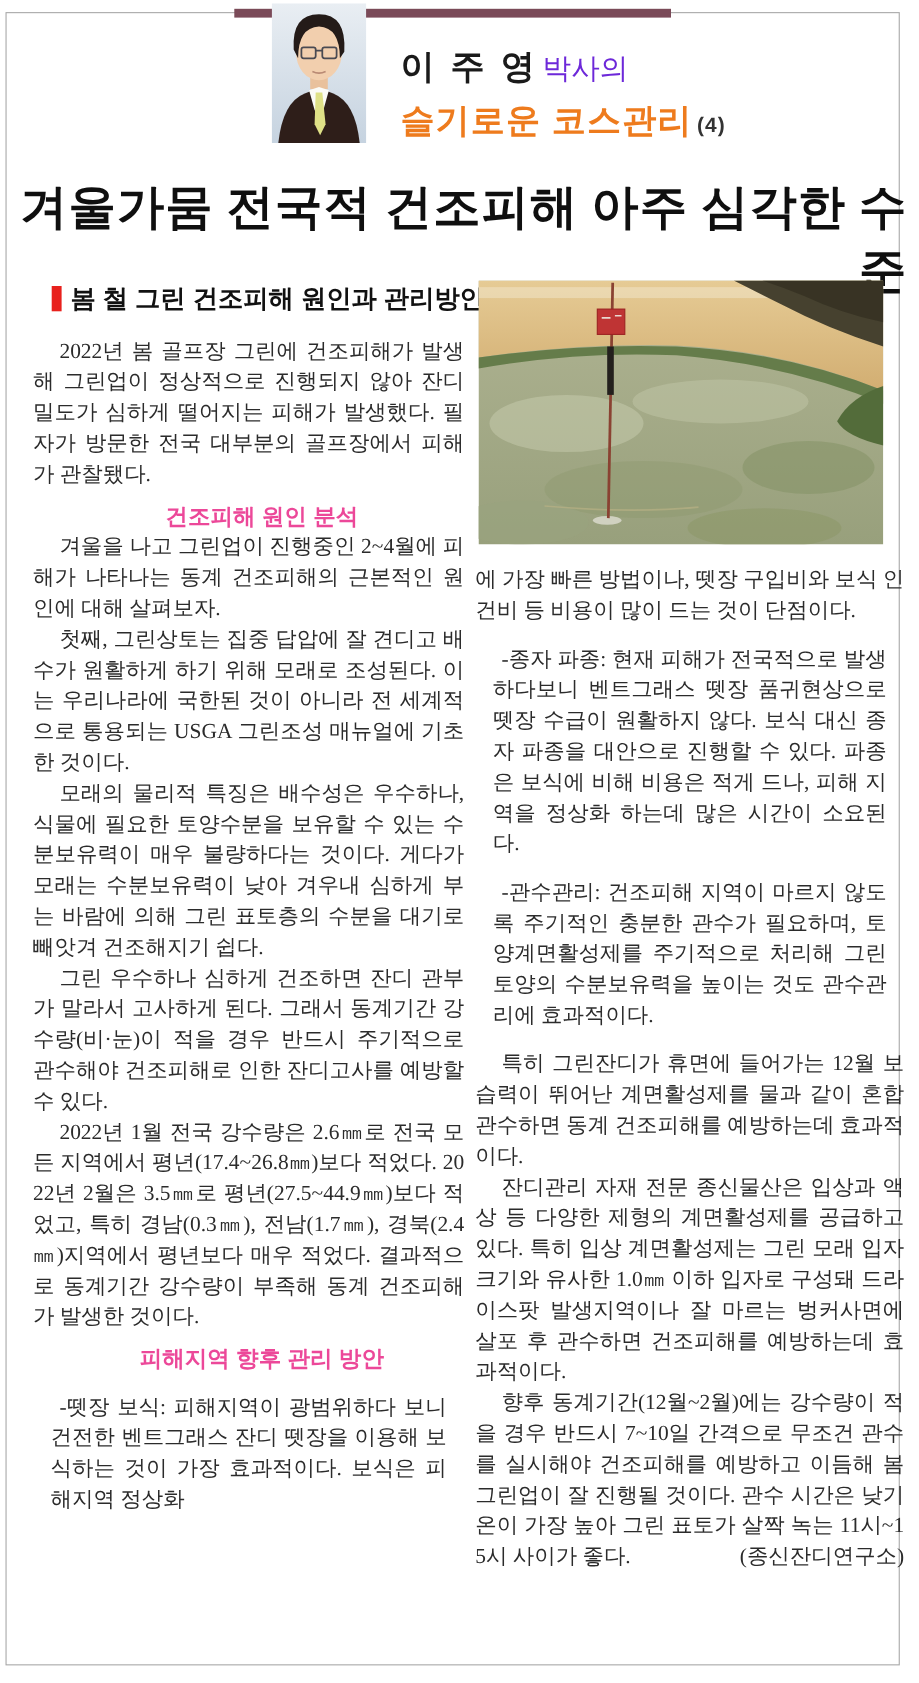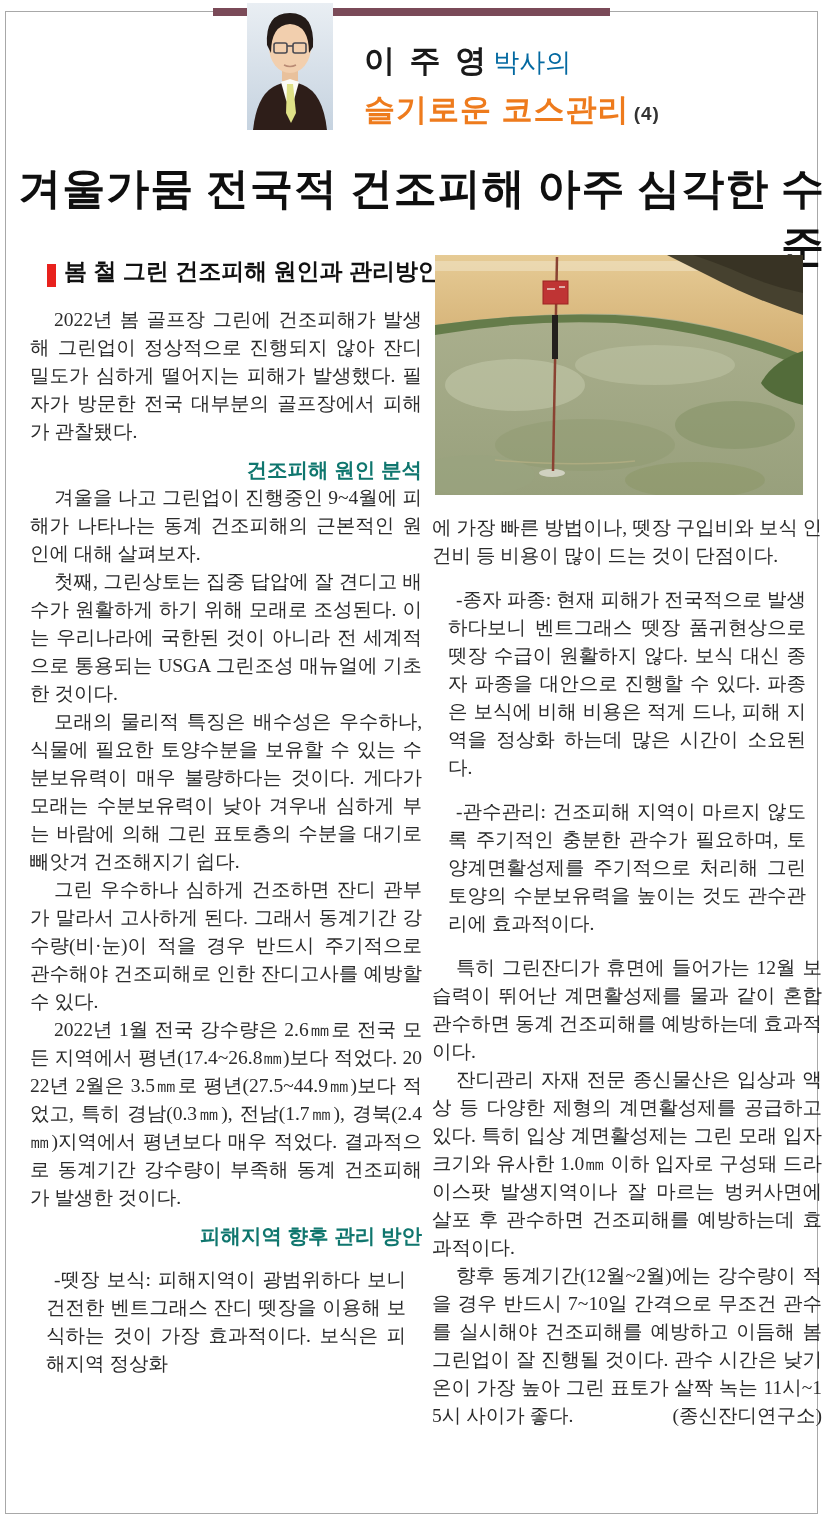--- a/index.html
+++ b/index.html
@@ -17,47 +17,47 @@
   }
   .portrait {
     position:absolute; left:247px; top:3px; width:86px; height:127px;
   }
   .header-text {
     position:absolute; left:364px; top:40px;
     font-family:"Liberation Sans", sans-serif; white-space:nowrap;
   }
   .author-line { font-size:31px; color:#1a1a1a; letter-spacing:3px; }
   .author-name { font-weight:800; }
-  .author-suffix { font-size:26px; color:#0369a1; font-weight:400; letter-spacing:0; margin-left:4px; }
+  .author-suffix { font-size:26px; color:#6d28d9; font-weight:400; letter-spacing:0; margin-left:4px; }
   .series-line { margin-top:7px; font-size:31px; font-weight:800; color:#ee7b1d; letter-spacing:1px;text-align:center; }
   .series-no { font-size:19px; color:#333333; font-weight:700; margin-left:4px; }
   .headline {
     position:absolute; left:10px; top:160px; width:815px; margin:0;
     text-align:right; font-family:"Liberation Serif", serif;
     font-size:43px; font-weight:600; color:#0f0f0f; letter-spacing:1px;
   }
   .section-head {
-    position:absolute; left:47px; top:256px; display:flex; align-items:flex-end;
+    position:absolute; left:47px; top:256px; display:flex; align-items:center;
     font-family:"Liberation Sans", sans-serif; font-weight:700;
     font-size:23px; color:#111111;
   }
   .red-tick { width:9px; height:23px; background:#e8211d; margin-right:8px; flex:0 0 auto; }
   .col {
     position:absolute; font-size:19.5px; line-height:28px; color:#2b2b2b;
     text-align:justify; word-break:break-all;
   }
   .col-left  { left:30px;  top:306px; width:392px; }
   .col-right { left:432px; top:514px; width:390px; }
   .para      { margin:0; text-indent:24px; }
   .para-dash { margin:16px; text-indent:8px; }
   .para-cont { margin:0; text-indent:0; }
   .subhead {
     margin:10px 0 0 0; font-family:"Liberation Sans", sans-serif;
-    font-size:20.5px; font-weight:700; color:#0f766e;
-    text-indent:24px; line-height:28px; text-align:right;
+    font-size:20.5px; font-weight:700; color:#ec4899;
+    text-indent:24px; line-height:28px; text-align:center;
   }
   .byline { float:right; }
   .golf-photo { position:absolute; left:435px; top:255px; width:368px; height:240px; }
   .golf-photo svg, .portrait svg { display:block; width:100%; height:100%; }
 </style>
 </head>
 <body>
 
 <div class="page">
 
@@ -133,21 +133,21 @@
       <rect x="117" y="60" width="6" height="44" fill="#23201d"></rect>
       <rect x="108" y="26" width="25" height="23" fill="#bf3434" stroke="#9c2222" stroke-width="1"></rect>
       <line x1="112" y1="34" x2="120" y2="34" stroke="#e9d8d0" stroke-width="1.5"></line>
       <line x1="124" y1="32" x2="130" y2="32" stroke="#e9d8d0" stroke-width="1.5"></line>
     </svg>
   </div>
 
   <div class="col col-left">
     <p class="para">2022년 봄 골프장 그린에 건조피해가 발생해 그린업이 정상적으로 진행되지 않아 잔디밀도가 심하게 떨어지는 피해가 발생했다. 필자가 방문한 전국 대부분의 골프장에서 피해가 관찰됐다.</p>
     <h3 class="subhead">건조피해 원인 분석</h3>
-    <p class="para">겨울을 나고 그린업이 진행중인 9~4월에 피해가 나타나는 동계 건조피해의 근본적인 원인에 대해 살펴보자.</p>
+    <p class="para">겨울을 나고 그린업이 진행중인 2~4월에 피해가 나타나는 동계 건조피해의 근본적인 원인에 대해 살펴보자.</p>
     <p class="para">첫째, 그린상토는 집중 답압에 잘 견디고 배수가 원활하게 하기 위해 모래로 조성된다. 이는 우리나라에 국한된 것이 아니라 전 세계적으로 통용되는 USGA 그린조성 매뉴얼에 기초한 것이다.</p>
     <p class="para">모래의 물리적 특징은 배수성은 우수하나, 식물에 필요한 토양수분을 보유할 수 있는 수분보유력이 매우 불량하다는 것이다. 게다가 모래는 수분보유력이 낮아 겨우내 심하게 부는 바람에 의해 그린 표토층의 수분을 대기로 빼앗겨 건조해지기 쉽다.</p>
     <p class="para">그린 우수하나 심하게 건조하면 잔디 관부가 말라서 고사하게 된다. 그래서 동계기간 강수량(비·눈)이 적을 경우 반드시 주기적으로 관수해야 건조피해로 인한 잔디고사를 예방할 수 있다.</p>
     <p class="para">2022년 1월 전국 강수량은 2.6㎜로 전국 모든 지역에서 평년(17.4~26.8㎜)보다 적었다. 2022년 2월은 3.5㎜로 평년(27.5~44.9㎜)보다 적었고, 특히 경남(0.3㎜), 전남(1.7㎜), 경북(2.4㎜)지역에서 평년보다 매우 적었다. 결과적으로 동계기간 강수량이 부족해 동계 건조피해가 발생한 것이다.</p>
     <h3 class="subhead">피해지역 향후 관리 방안</h3>
     <p class="para-dash">-뗏장 보식: 피해지역이 광범위하다 보니 건전한 벤트그래스 잔디 뗏장을 이용해 보식하는 것이 가장 효과적이다. 보식은 피해지역 정상화</p>
   </div>
 
   <div class="col col-right">
     <p class="para-cont">에 가장 빠른 방법이나, 뗏장 구입비와 보식 인건비 등 비용이 많이 드는 것이 단점이다.</p>

